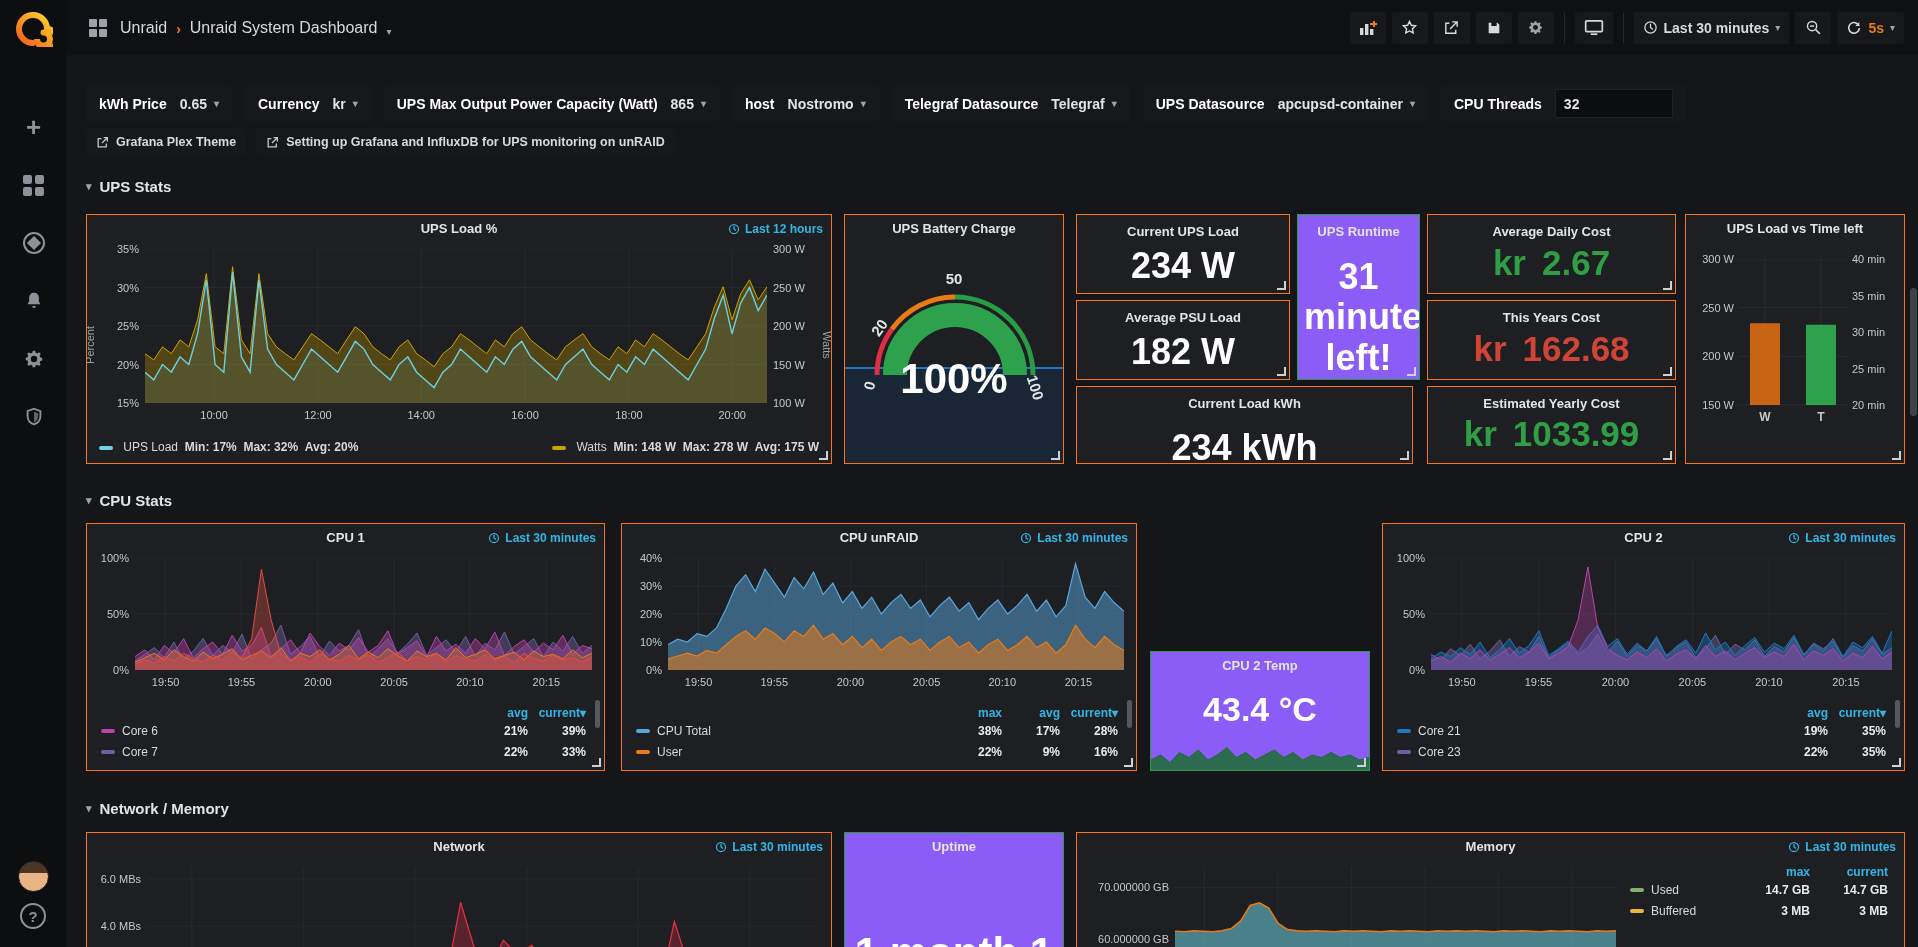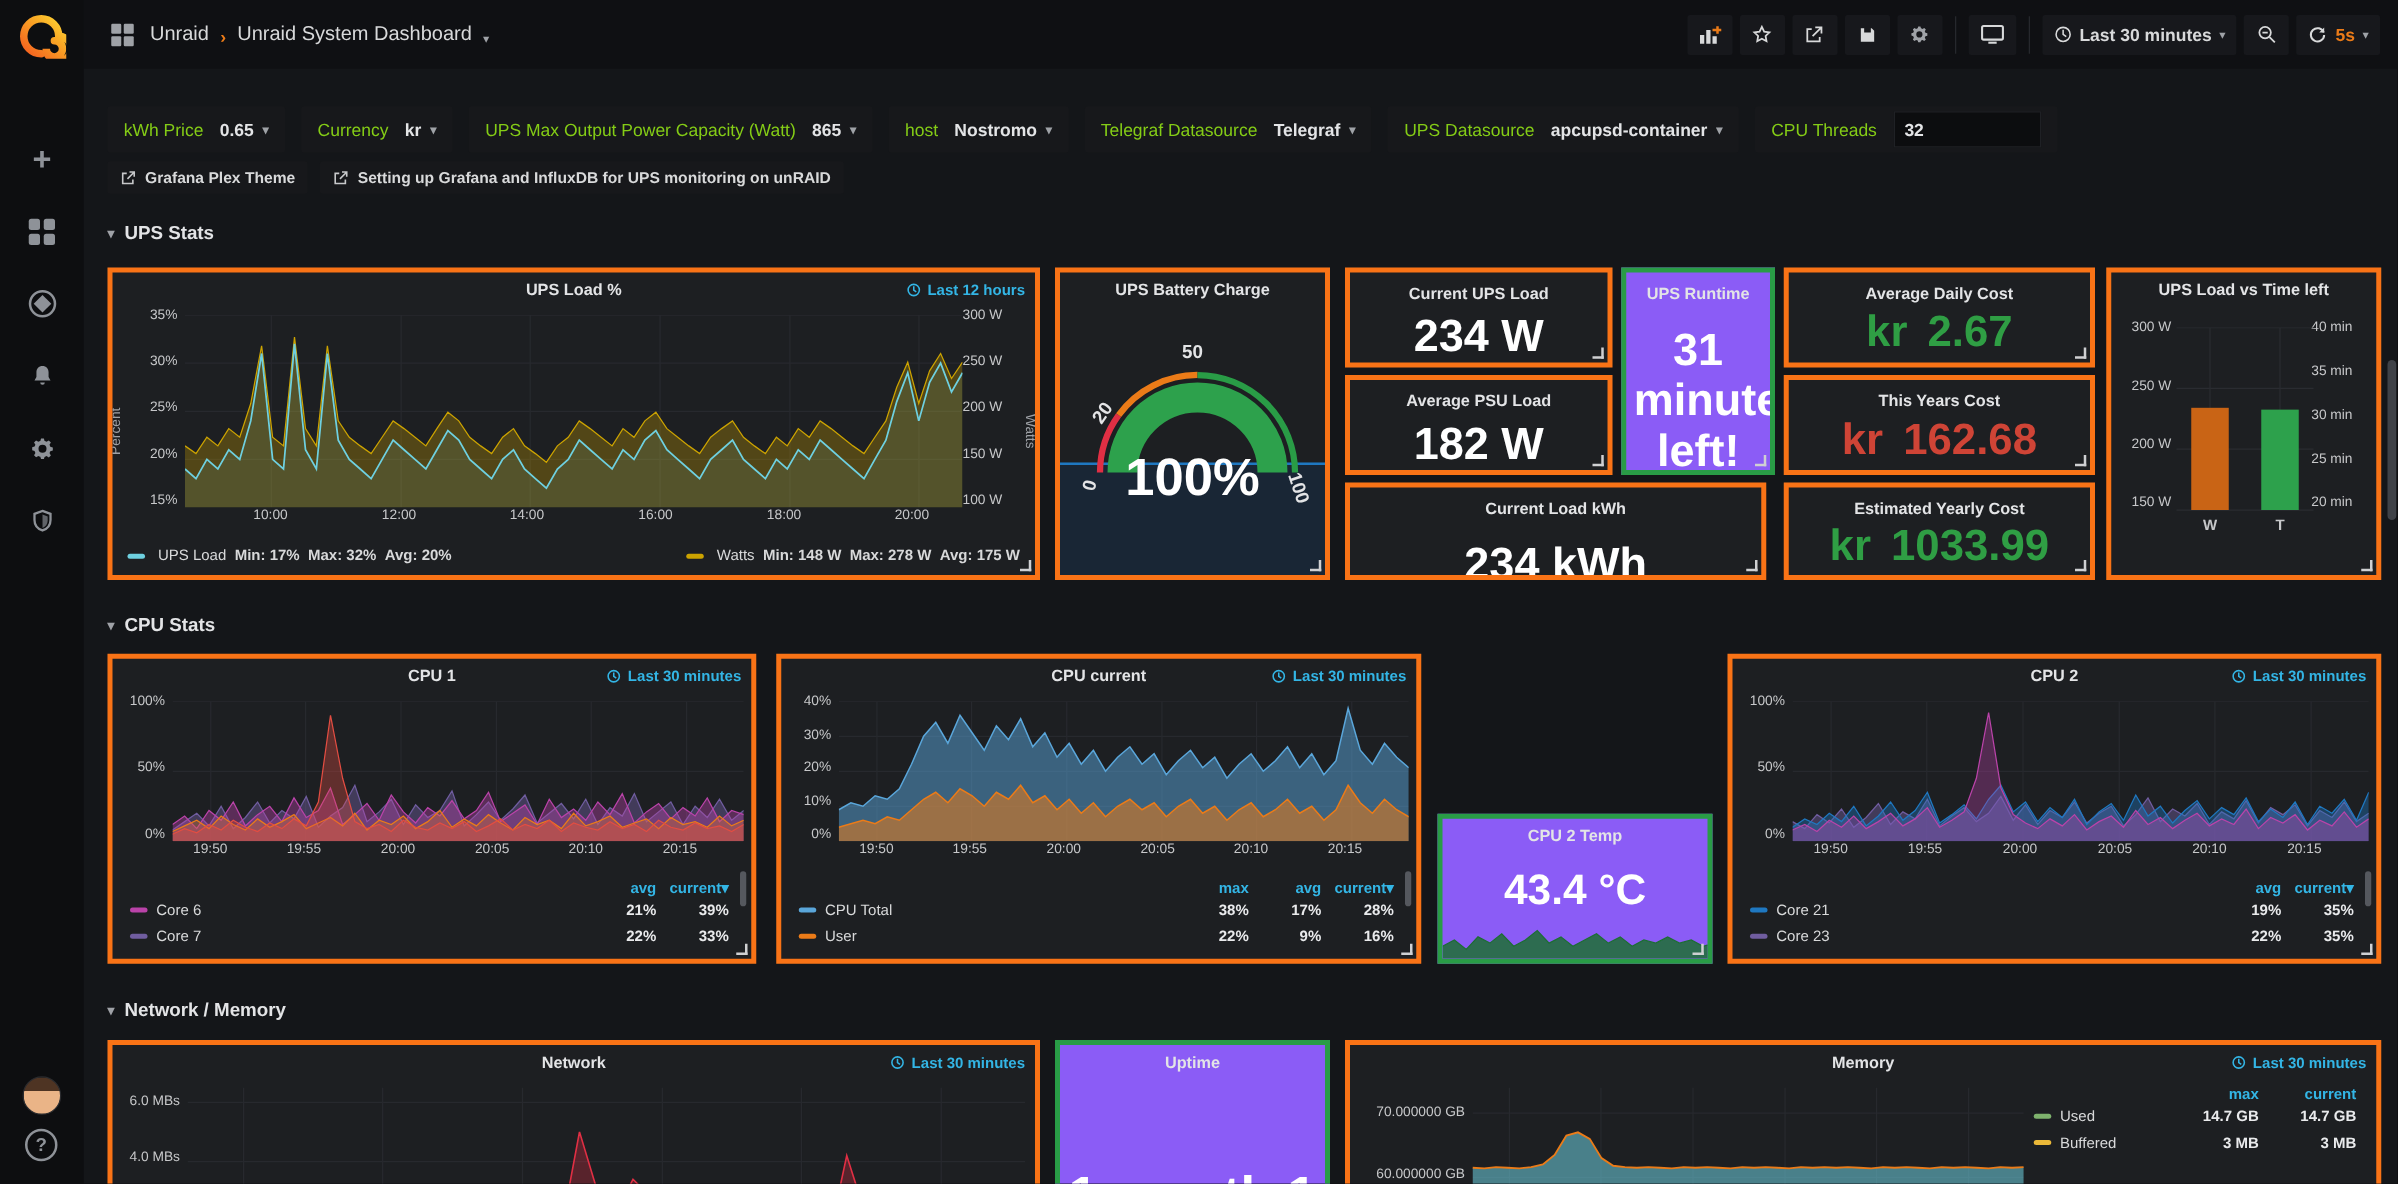--- a/index.html
+++ b/index.html
@@ -28,32 +28,32 @@
   .nav-right{margin-left:auto;display:flex;align-items:center;gap:6px;padding-right:14px;}
   .nbtn{height:32px;min-width:36px;background:#17181c;border-radius:2px;display:flex;align-items:center;justify-content:center;
         color:#d8d9da;padding:0 9px;font-size:14px;cursor:pointer;gap:6px;}
   .nbtn svg{display:block;}
   .tp-text{font-weight:bold;font-size:14px;}
   .orange{color:#eb7b18;font-weight:bold;}
   .divline{width:1px;height:30px;background:#26282d;margin:0 4px;}
   
   .varrow{position:absolute;left:86px;top:85px;display:flex;gap:13px;z-index:5;}
   .pill{background:#17181b;border-radius:2px;height:37px;display:flex;align-items:center;padding:0 13px;gap:13px;font-size:14px;}
-  .pill .lab{color:#84cc16;font-weight:normal;}
+  .pill .lab{color:#ffffff;font-weight:bold;}
   .pill .val{color:#e3e4e6;font-weight:bold;display:flex;align-items:center;gap:7px;cursor:pointer;}
   .pill input{background:#0c0d0f;border:1px solid #1f2125;color:#e3e4e6;font-weight:bold;font-size:14px;
               height:29px;width:118px;padding:0 8px;font-family:"Liberation Sans",sans-serif;}
   .linkrow{position:absolute;left:86px;top:129px;display:flex;gap:10px;z-index:5;}
   .dashlink{background:#17181b;border-radius:2px;height:26px;display:flex;align-items:center;gap:7px;padding:0 10px;
             font-size:12.5px;font-weight:bold;color:#d8d9da;cursor:pointer;}
   
   .content{position:absolute;left:67px;top:55px;right:0;bottom:0;}
   .sechead{position:absolute;display:flex;align-items:center;gap:8px;font-size:15px;font-weight:bold;color:#e3e4e6;cursor:pointer;}
   .sechead .chev{color:#9fa2a7;font-size:11px;}
-  .panel{position:absolute;background:#1d1f22;border:4px solid #f97316;overflow:hidden;}
+  .panel{position:absolute;background:#1d1f22;border:1px solid #f97316;overflow:hidden;}
   .panel.green{background:#8b5cf6;border-color:#299c46;}
   .ptitle{position:absolute;top:6px;left:0;right:0;text-align:center;font-size:13px;font-weight:bold;color:#e3e4e6;cursor:pointer;}
   .timeinfo{position:absolute;top:7px;right:8px;color:#33b5e5;font-size:12px;font-weight:bold;display:flex;gap:5px;align-items:center;cursor:pointer;}
   .rz::after{content:"";position:absolute;right:3px;bottom:3px;width:7px;height:7px;
              border-right:2px solid #cfd0d2;border-bottom:2px solid #cfd0d2;}
   .plot{position:absolute;}
   .yt span{position:absolute;transform:translateY(-50%);font-size:11px;color:#c7c8ca;right:0;white-space:nowrap;}
   .yt.rt span{right:auto;left:0;}
   .xt span{position:absolute;transform:translateX(-50%);font-size:11px;color:#c7c8ca;white-space:nowrap;}
   .axname{position:absolute;font-size:11px;color:#9fa2a7;}
@@ -500,21 +500,21 @@
           <span class="sw" style="background: rgb(112, 93, 160);"></span>
           <span class="nm">Core 7</span>
           <span class="vv">22%</span>
           <span class="vv">33%</span>
         </div>
       </div>
       <div class="scrollthumb" style="right:4px;bottom:42px;height:28px;"></div>
     </div>
 
     <div class="panel rz" style="left:554px;top:468px;width:516px;height:248px;">
-      <div class="ptitle">CPU current</div>
+      <div class="ptitle">CPU unRAID</div>
       <div class="timeinfo">
         <svg width="12" height="12" viewBox="0 0 24 24">
             <circle cx="12" cy="12" r="9" fill="none" stroke="#33b5e5" stroke-width="2.5"></circle>
             <path d="M12 6v6l4 3" fill="none" stroke="#33b5e5" stroke-width="2.5"></path>
           </svg>
         <span>Last 30 minutes</span>
       </div>
       <div class="yt" style="position:absolute;left:8px;width:32px;top:34px;bottom:100px;">
         <span style="top:0%">40%</span>
         <span style="top:25%">30%</span>

